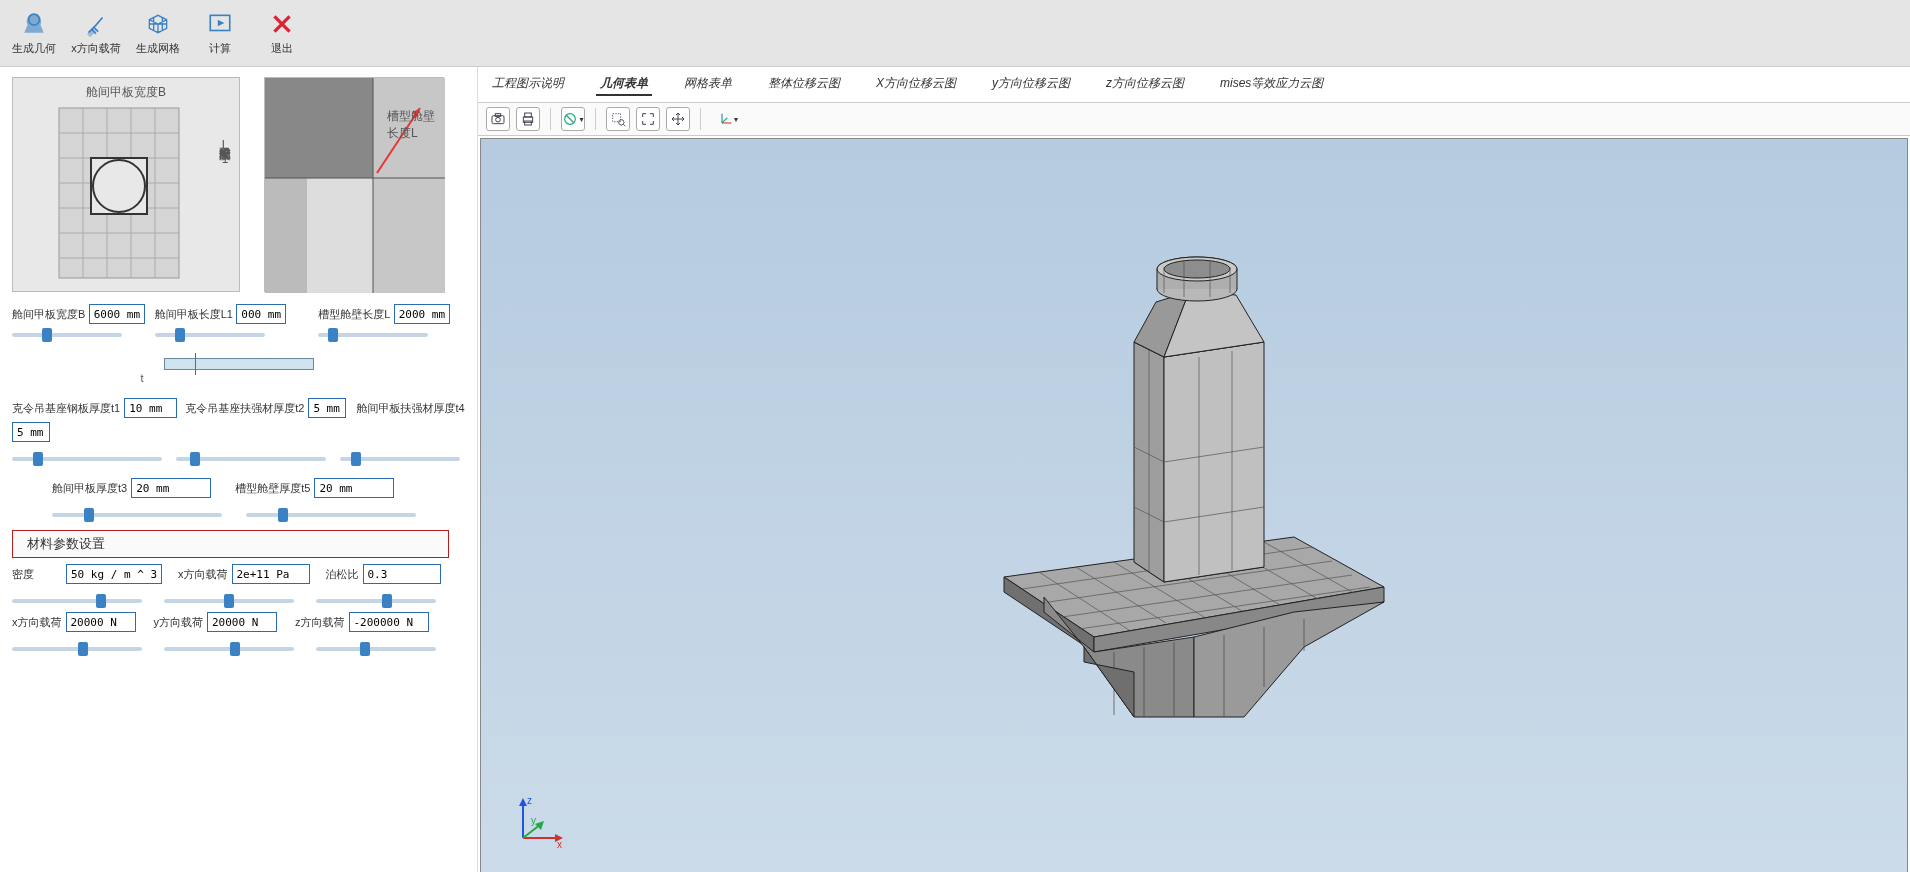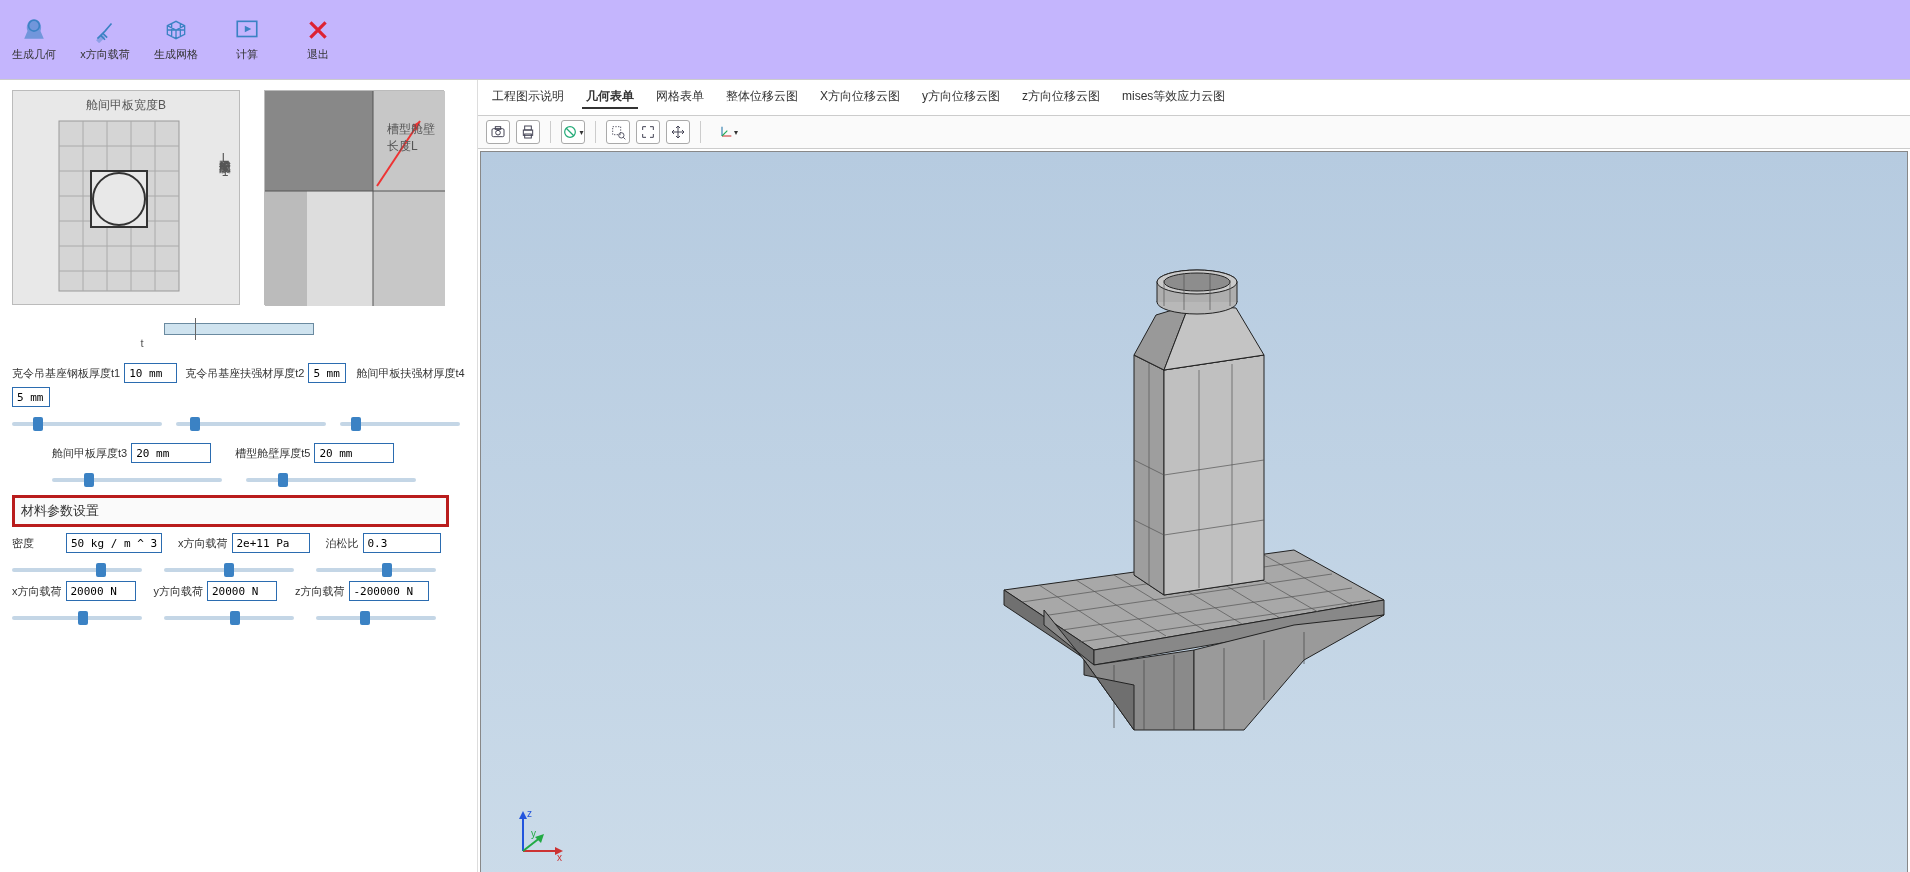--- a/index.html
+++ b/index.html
@@ -1,19 +1,19 @@
 <!DOCTYPE html>
 <html><head>
 <meta charset="utf-8">
 <style>
 * { box-sizing: border-box; margin: 0; padding: 0; font-family: "Microsoft YaHei", Arial, sans-serif; }
 body { background: #fff; width: 1910px; height: 872px; overflow: hidden; font-size: 12px; color: #333; }
 
 
-.toolbar { display: flex; gap: 19px; padding: 4px 8px; border-bottom: 1px solid #ccc; background: #c4b5fd; height: 80px; }
+.toolbar { display: flex; gap: 10px; padding: 4px 8px; border-bottom: 1px solid #ccc; background: #e5e5e5; height: 67px; }
 .toolbar-item { display: flex; flex-direction: column; align-items: center; justify-content: center; width: 52px; cursor: pointer; }
 .toolbar-item svg { width: 26px; height: 26px; }
 .toolbar-item span { font-size: 11px; color: #333; margin-top: 4px; }
 
 
 .main { display: flex; height: calc(872px - 62px); }
 .left-panel { width: 478px; padding: 10px 12px 0 12px; border-right: 1px solid #ddd; overflow-y: auto; }
 .right-panel { flex: 1; display: flex; flex-direction: column; }
 
 
@@ -32,24 +32,24 @@
 .slider-wrap { margin-top: 2px; }
 .slider-wrap input[type=range] { width: 110px; height: 4px; accent-color: #3b82c4; }
 
 
 .thickness-diag { margin: 18px auto 14px auto; width: 300px; text-align: center; }
 .thickness-diag .bar { height: 12px; background: #cfe3ef; border: 1px solid #6a8aa0; margin: 0 auto; width: 150px; position:relative;}
 .thickness-diag .bar::before { content: ""; position: absolute; left: 30px; top:-6px; bottom:-6px; width:1px; background:#666; }
 .thickness-diag .tlabel { font-size: 11px; color: #555; margin-top: 2px; margin-left: 52px; text-align:left;}
 
 
-.section-title { font-size: 13px; font-weight: 500; margin: 10px 16px 6px 0; padding: 4px 6px; background: #fafafa; border: 3px solid #b91c1c; }
-
-
-.tabs { display: flex; gap: 14px; padding: 6px 10px; border-bottom: 1px solid #ccc; font-size: 12px; }
+.section-title { font-size: 13px; font-weight: 500; margin: 10px 16px 6px 0; padding: 4px 14px; background: #fafafa; border: 1px solid #b91c1c; }
+
+
+.tabs { display: flex; gap: 28px; padding: 6px 10px; border-bottom: 1px solid #ccc; font-size: 12px; font-style: italic; }
 .tab { cursor: pointer; padding: 2px 4px; }
 .tab.active { font-weight: 600; border-bottom: 2px solid #333; }
 
 
 .mini-toolbar { display: flex; align-items: center; gap: 6px; padding: 4px 8px; border-bottom: 1px solid #ccc; background: #fafafa; }
 .mini-toolbar .sep { width: 1px; height: 22px; background: #ccc; margin: 0 4px; }
 .mini-btn { width: 24px; height: 24px; border: 1px solid #aaa; border-radius: 3px; display:flex; align-items:center; justify-content:center; cursor:pointer; background:#fff; }
 .mini-btn svg { width: 16px; height: 16px; }
 
 
@@ -135,20 +135,37 @@
           <rect x="0" y="100" width="42" height="115" fill="#bbb"></rect>
           <rect x="42" y="100" width="66" height="115" fill="#ddd"></rect>
           <line x1="0" y1="100" x2="180" y2="100" stroke="#555"></line>
           <line x1="108" y1="0" x2="108" y2="215" stroke="#555"></line>
           <line x1="112" y1="95" x2="155" y2="30" stroke="#e33" stroke-width="2"></line>
           <path d="M155 30 L148 34 L152 40 Z" fill="#e33"></path>
         </svg>
       </div>
     </div>
 
+    <div class="param-row">
+      <div>
+        <label>舱间甲板宽度B</label>
+        <input class="param-input" style="width: 56px;" value="6000 mm">
+        <div class="slider-wrap"><input type="range" min="0" max="100" value="30" style=""></div>
+      </div>
+      <div style="margin-left:6px">
+        <label>舱间甲板长度L1</label>
+        <input class="param-input" style="width: 50px;" value="000 mm">
+        <div class="slider-wrap"><input type="range" min="0" max="100" value="20" style=""></div>
+      </div>
+      <div style="margin-left:28px">
+        <label>槽型舱壁长度L</label>
+        <input class="param-input" style="width: 56px;" value="2000 mm">
+        <div class="slider-wrap"><input type="range" min="0" max="100" value="10" style=""></div>
+      </div>
+    </div>
 
     <div class="thickness-diag">
       <div class="bar"></div>
       <div class="tlabel">t</div>
     </div>
 
     <div class="param-row">
       <label>克令吊基座钢板厚度t1</label>
       <input class="param-input" style="width: 53px;" value="10 mm">
       <label style="margin-left:4px">克令吊基座扶强材厚度t2</label>

